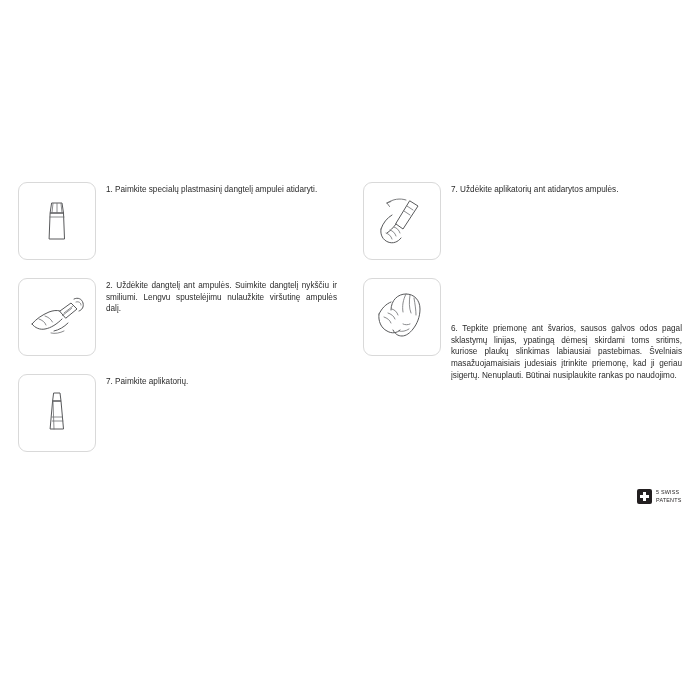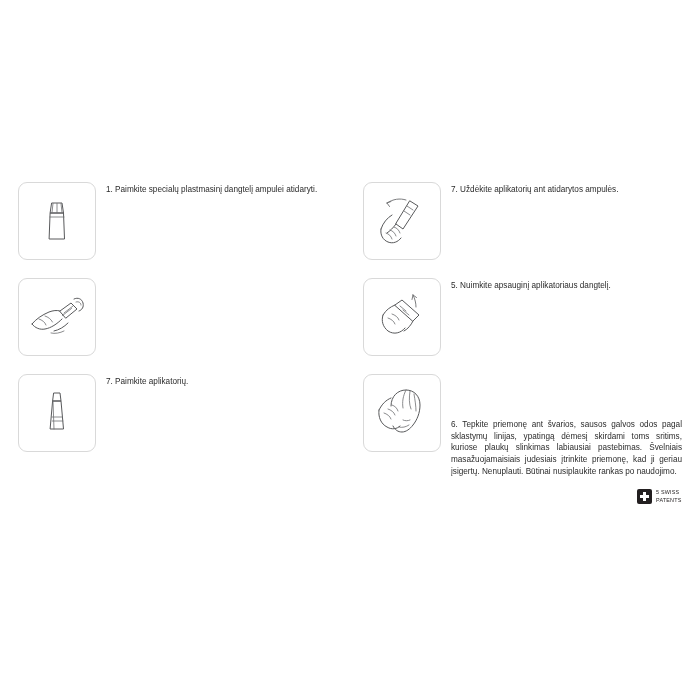--- a/index.html
+++ b/index.html
@@ -144,20 +144,21 @@
               <path class="ink" d="M36 25 L47 17 L53 23 L42 32 Z"></path>
               <path class="ink-thin" d="M40 27 L49 20"></path>
               <path class="ink-thin" d="M38.5 29.5 L47.5 22.5"></path>
               <path class="ink" d="M50 13 C54 11 58 13 59 17 C60 21 58 24 55 25"></path>
               <path class="ink-thin" d="M52 16 C55 15 57 17 57 19"></path>
               <path class="ink" d="M30 45 C35 44 40 41 44 37"></path>
               <path class="ink-thin" d="M27 47 C31 48 36 47 40 45"></path>
             </svg>
           </span>
         </div>
+        <div class="txt">2. Uždėkite dangtelį ant ampulės. Suimkite dangtelį nykščiu ir smiliumi. Lengvu spustelėjimu nulaužkite viršutinę ampulės dalį.</div>
       </div>
 
       <div class="step">
         <div class="thumb">
           <span>
             <svg width="60" height="60" viewBox="0 0 60 60">
               <path class="ink" d="M27 10 L33 10 L34 18 L26 18 Z"></path>
               <path class="ink" d="M26 18 L34 18 L36.5 46 L23.5 46 Z"></path>
               <path class="ink-thin" d="M24.8 34 L35.4 34"></path>
               <path class="ink-thin" d="M25.2 38 L35.9 38"></path>
@@ -186,39 +187,20 @@
               <path class="ink" d="M12 40 C11 46 14 51 19 53 C24 55 29 53 32 49"></path>
               <path class="ink-thin" d="M17 44 C20 45 22 47 23 50"></path>
               <path class="ink-thin" d="M21 41 C24 42 26 44 27 47"></path>
               <path class="ink-thin" d="M25 38 C28 39 30 41 31 44"></path>
             </svg>
           </span>
         </div>
         <div class="txt">7. Uždėkite aplikatorių ant atidarytos ampulės.</div>
       </div>
 
-      <div class="step">
-        <div class="thumb">
-          <span>
-            <svg width="66" height="64" viewBox="0 0 66 64">
-              <path class="arrow" d="M44 10 C46 14 47 18 47 22"></path>
-              <path class="arrow" d="M44 10 L43 14.5 M44 10 L47.5 12.5"></path>
-              <path class="ink" d="M26 20 L33 15 L50 30 L44 36 Z"></path>
-              <path class="ink-thin" d="M31 21 L37 26"></path>
-              <path class="ink-thin" d="M34 25 L40 30"></path>
-              <path class="ink" d="M14 30 C17 25 21 22 26 20"></path>
-              <path class="ink" d="M14 30 C12 36 14 42 19 46 C25 50 32 48 36 43"></path>
-              <path class="ink-thin" d="M19 33 C22 34 25 36 26 39"></path>
-              <path class="ink-thin" d="M23 29 C26 30 29 32 30 35"></path>
-              <path class="ink" d="M44 36 C42 40 39 44 35 46"></path>
-            </svg>
-          </span>
-        </div>
-        <div class="txt">5. Nuimkite apsauginį aplikatoriaus dangtelį.</div>
-      </div>
 
       <div class="step step-6">
         <div class="thumb">
           <span>
             <svg width="66" height="66" viewBox="0 0 66 66">
               <path class="ink" d="M22 26 C22 16 29 10 37 10 C45 10 51 16 51 25 C51 33 48 40 44 45 C41 49 37 52 33 52 C29 52 26 50 24 46"></path>
               <path class="ink-thin" d="M37 10 C34 16 33 22 34 28"></path>
               <path class="ink-thin" d="M41 11 C40 18 40 24 42 29"></path>
               <path class="ink-thin" d="M45 14 C46 20 47 26 47 31"></path>
               <path class="ink-thin" d="M30 47 C33 48 37 47 40 45"></path>

